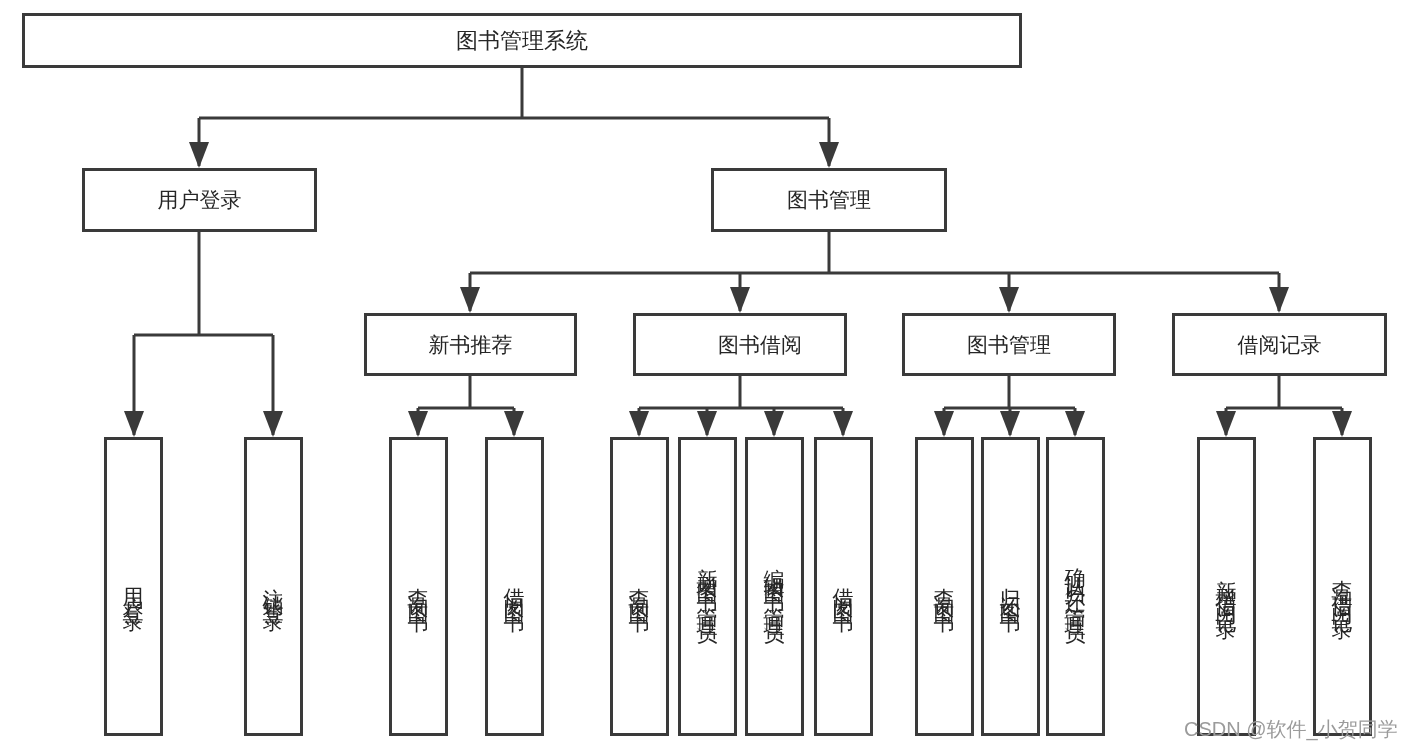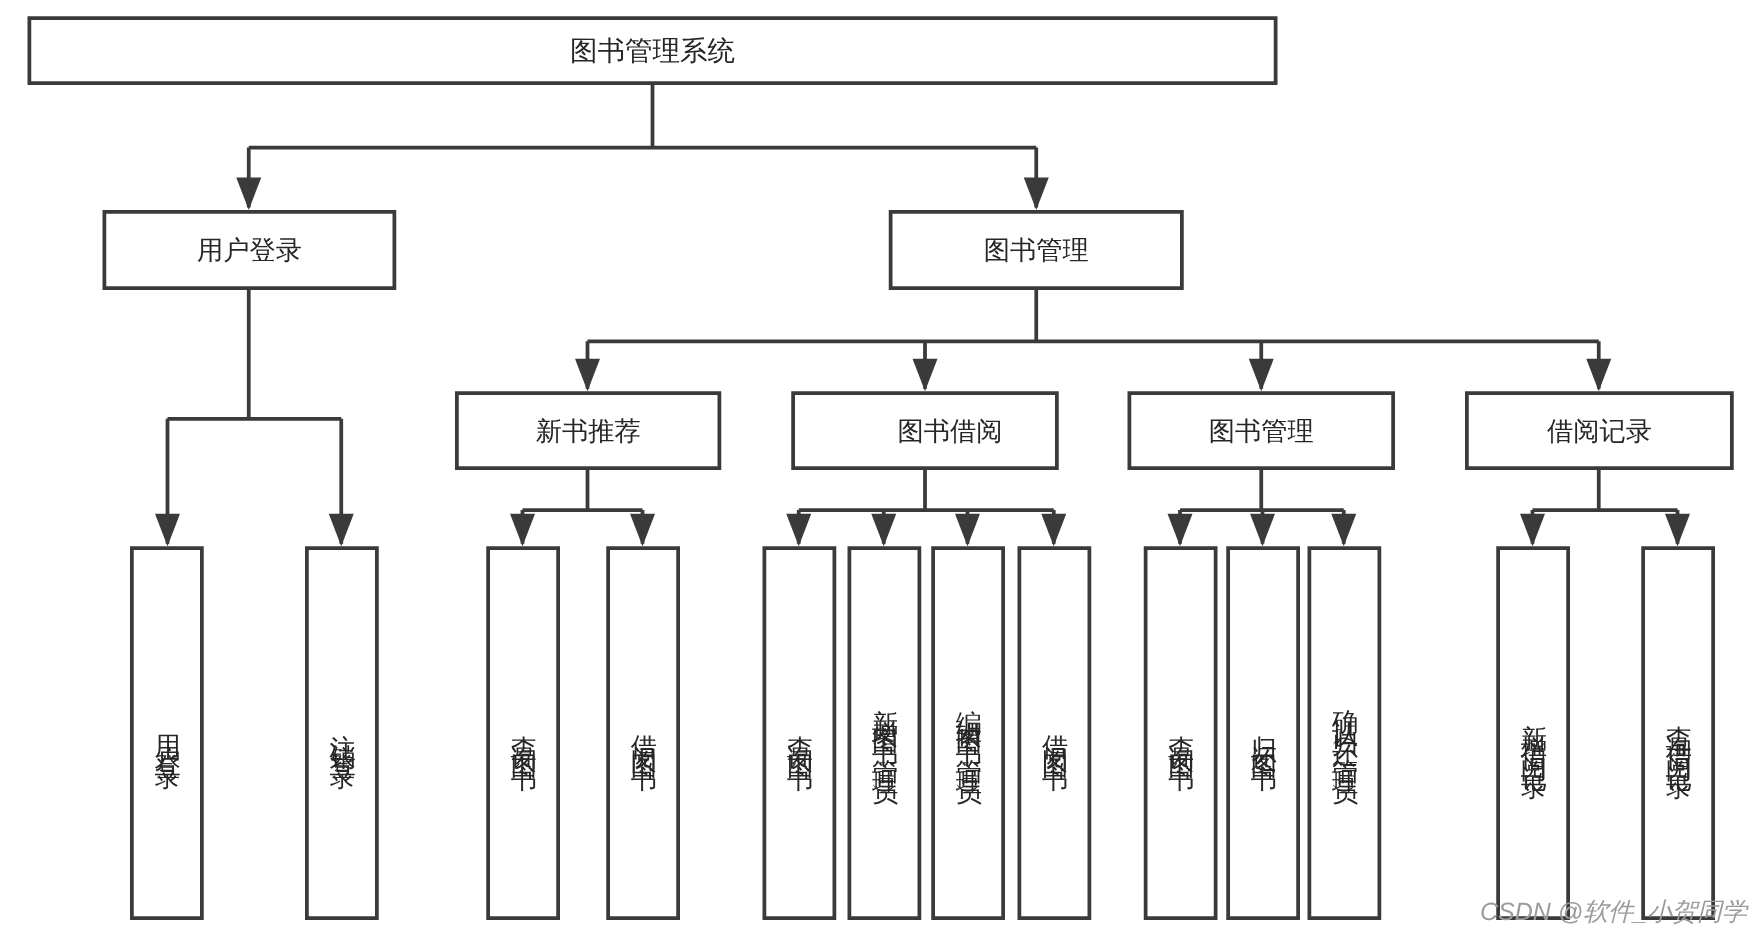--- a/index.html
+++ b/index.html
@@ -66,21 +66,20 @@
     white-space: nowrap;
   }
   .watermark {
     position: absolute;
     left: 1184px;
     top: 716px;
     font-size: 20px;
     color: #9b9b9b;
     z-index: 5;
     white-space: nowrap;
-    font-style: italic;
   }
 </style>
 </head>
 <body>
 
 <div id="canvas">
 
   <svg id="wires" width="1405" height="747" viewBox="0 0 1405 747">
     <g stroke="#3a3a3a" stroke-width="3" fill="none">
       <path d="M522 68 V118 M199 118 H829 M199 118 V166 M829 118 V166"></path>

